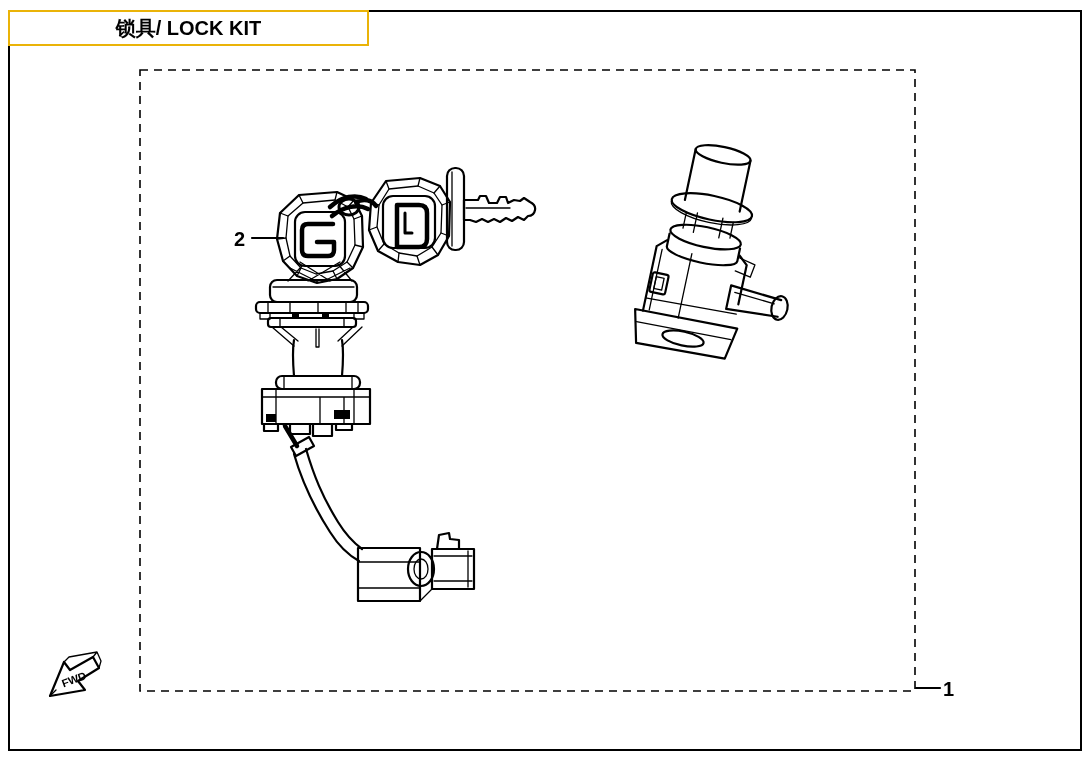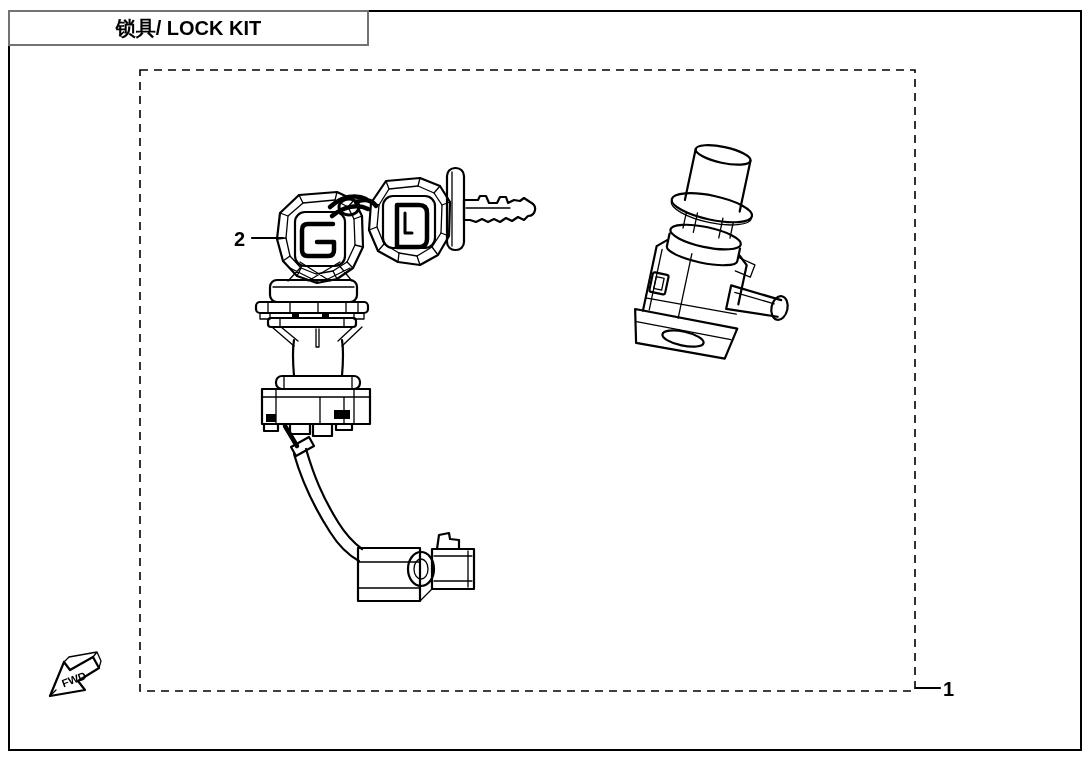--- a/index.html
+++ b/index.html
@@ -9,21 +9,21 @@
     background:#ffffff;
     font-family:"Liberation Sans",sans-serif;
     overflow:hidden;
   }
   .outer-border{
     position:absolute;left:8px;top:10px;width:1074px;height:741px;
     border:2px solid #000;box-sizing:border-box;
   }
   .title-box{
     position:absolute;left:8px;top:10px;width:361px;height:36px;
-    border:2px solid #737373;box-sizing:border-box;background:#fff;
+    border:2px solid #eab308;box-sizing:border-box;background:#fff;
     display:flex;align-items:center;justify-content:center;
   }
   .title-box span{
     font-size:20px;font-weight:bold;color:#000;letter-spacing:0px;white-space:nowrap;
   }
   svg.canvas{position:absolute;left:0;top:0;}
   .w1{fill:none;stroke:#000;stroke-width:1.3;stroke-linejoin:round;stroke-linecap:round;}
   .w2{fill:none;stroke:#000;stroke-width:2.2;stroke-linejoin:round;stroke-linecap:round;}
   .w3{fill:none;stroke:#000;stroke-width:3;stroke-linejoin:round;stroke-linecap:round;}
   .w5{fill:none;stroke:#000;stroke-width:4.5;stroke-linejoin:round;stroke-linecap:round;}

